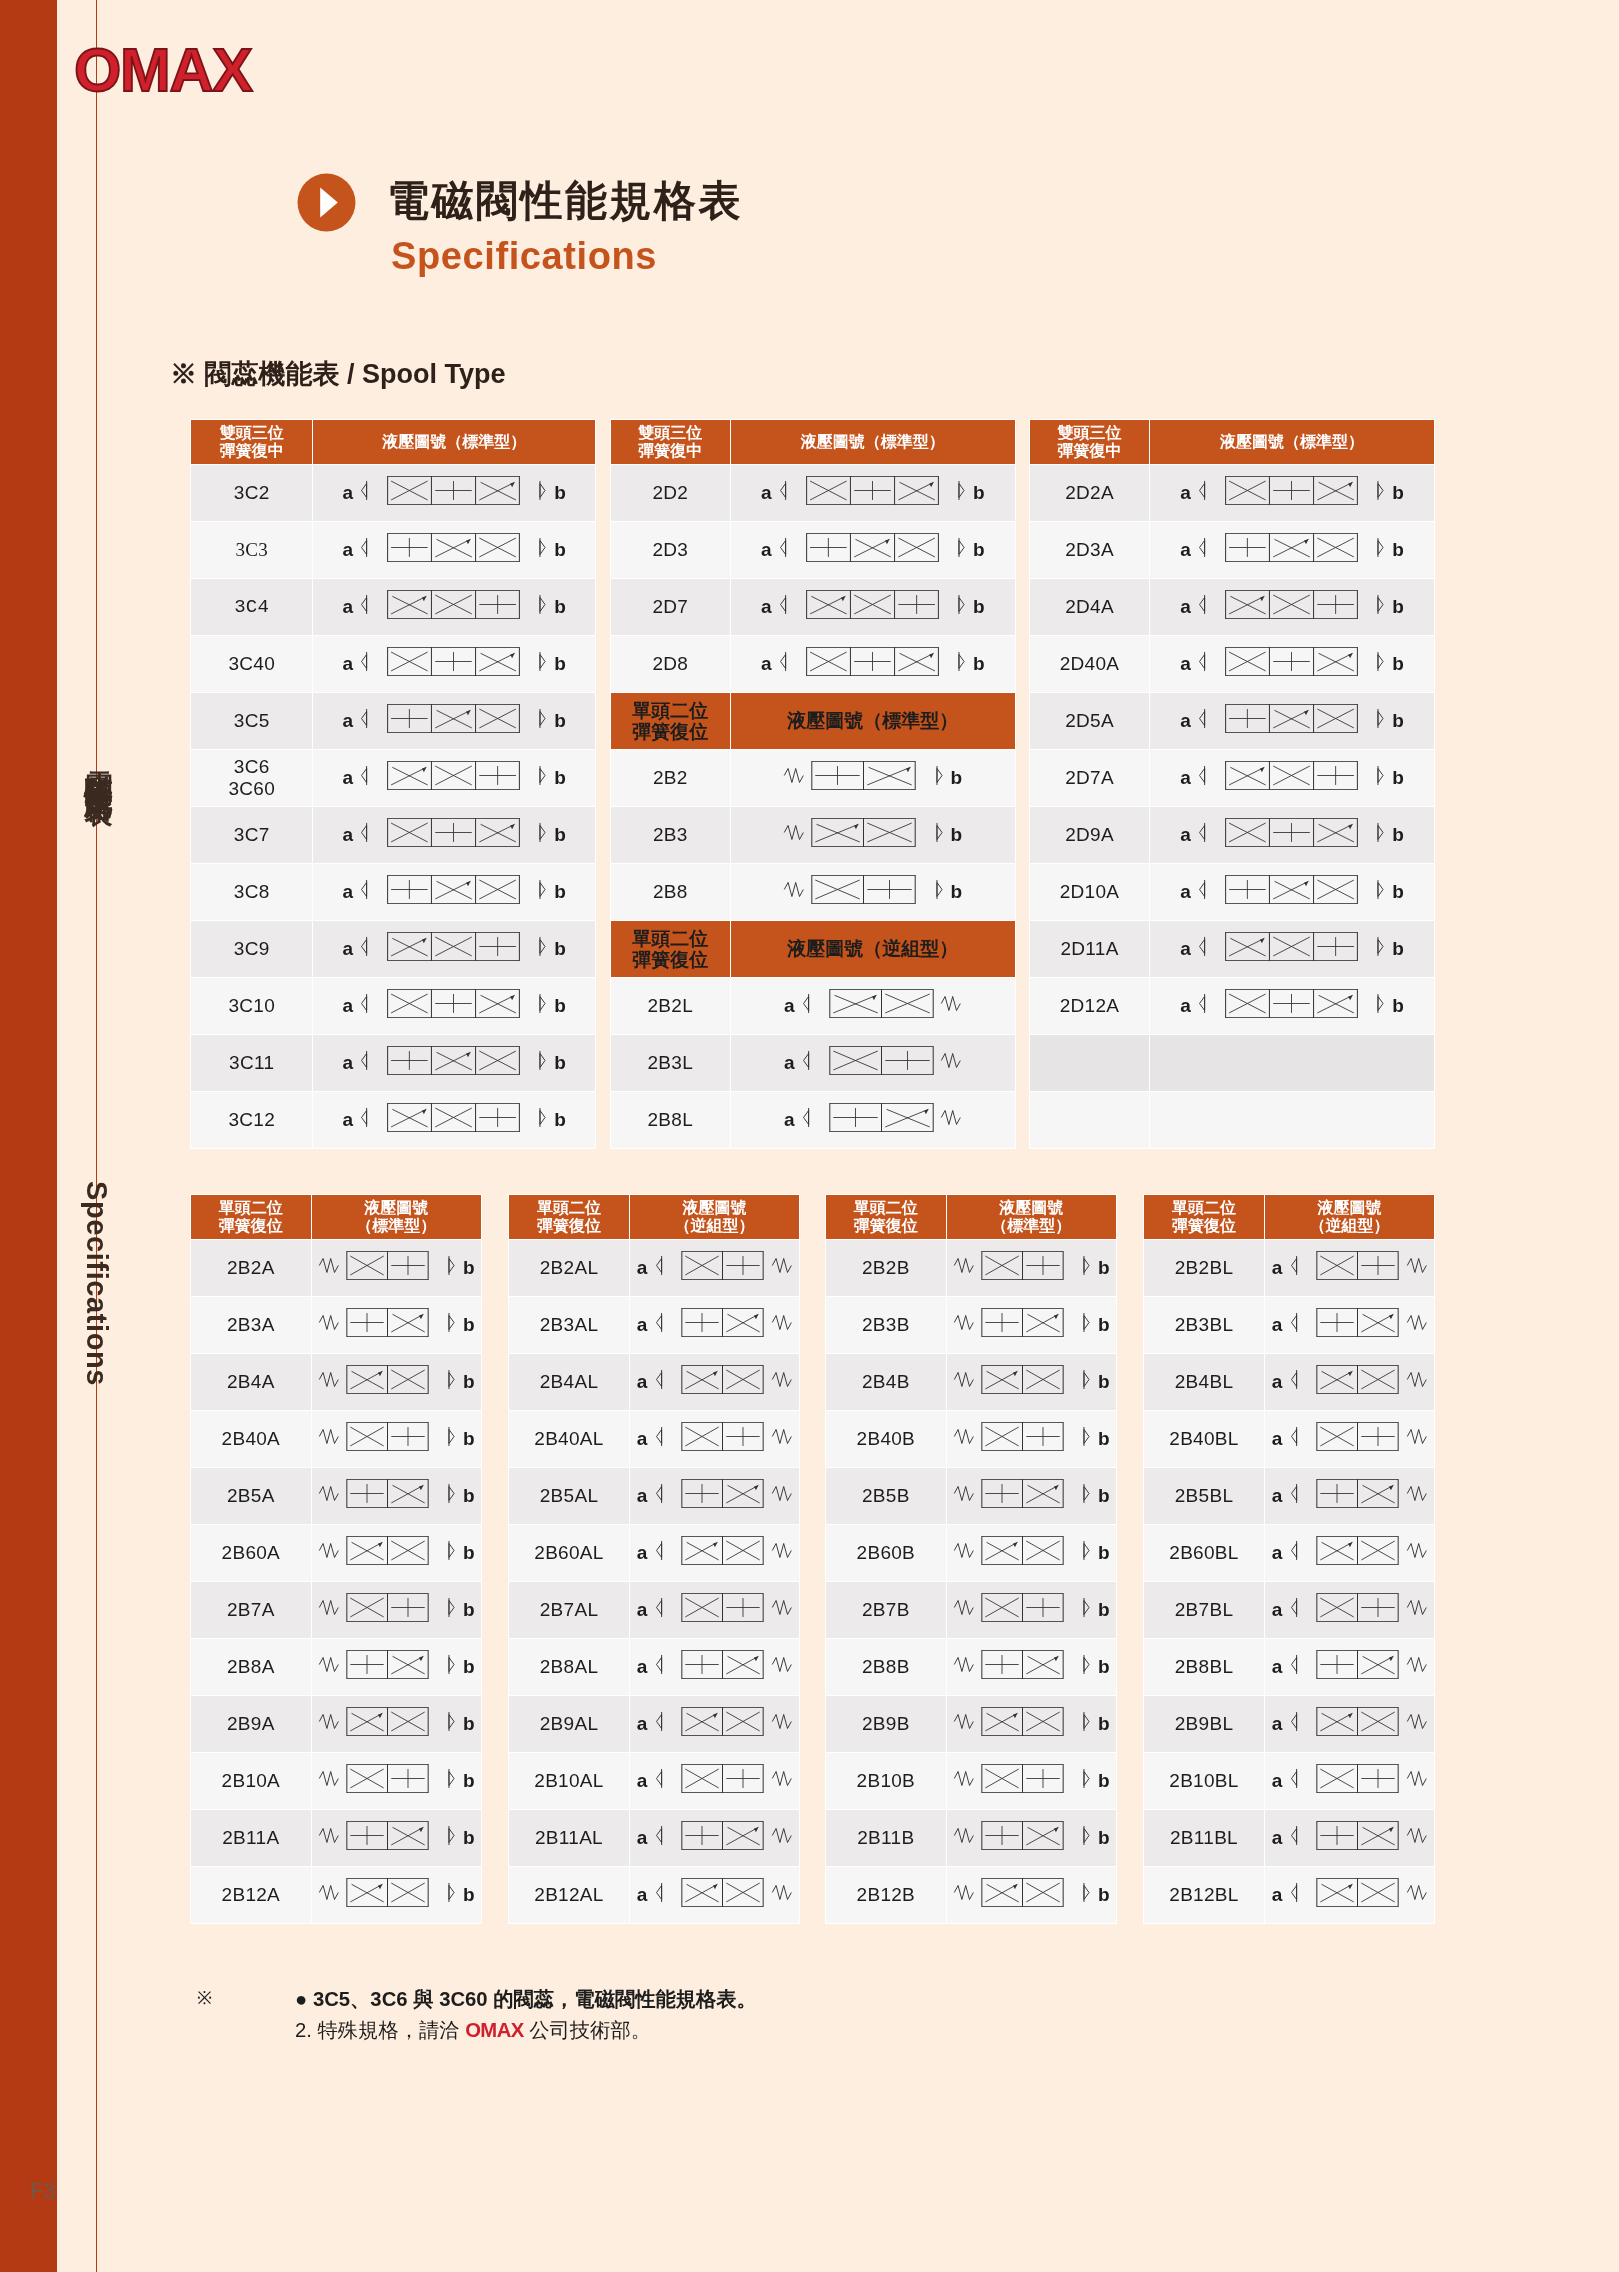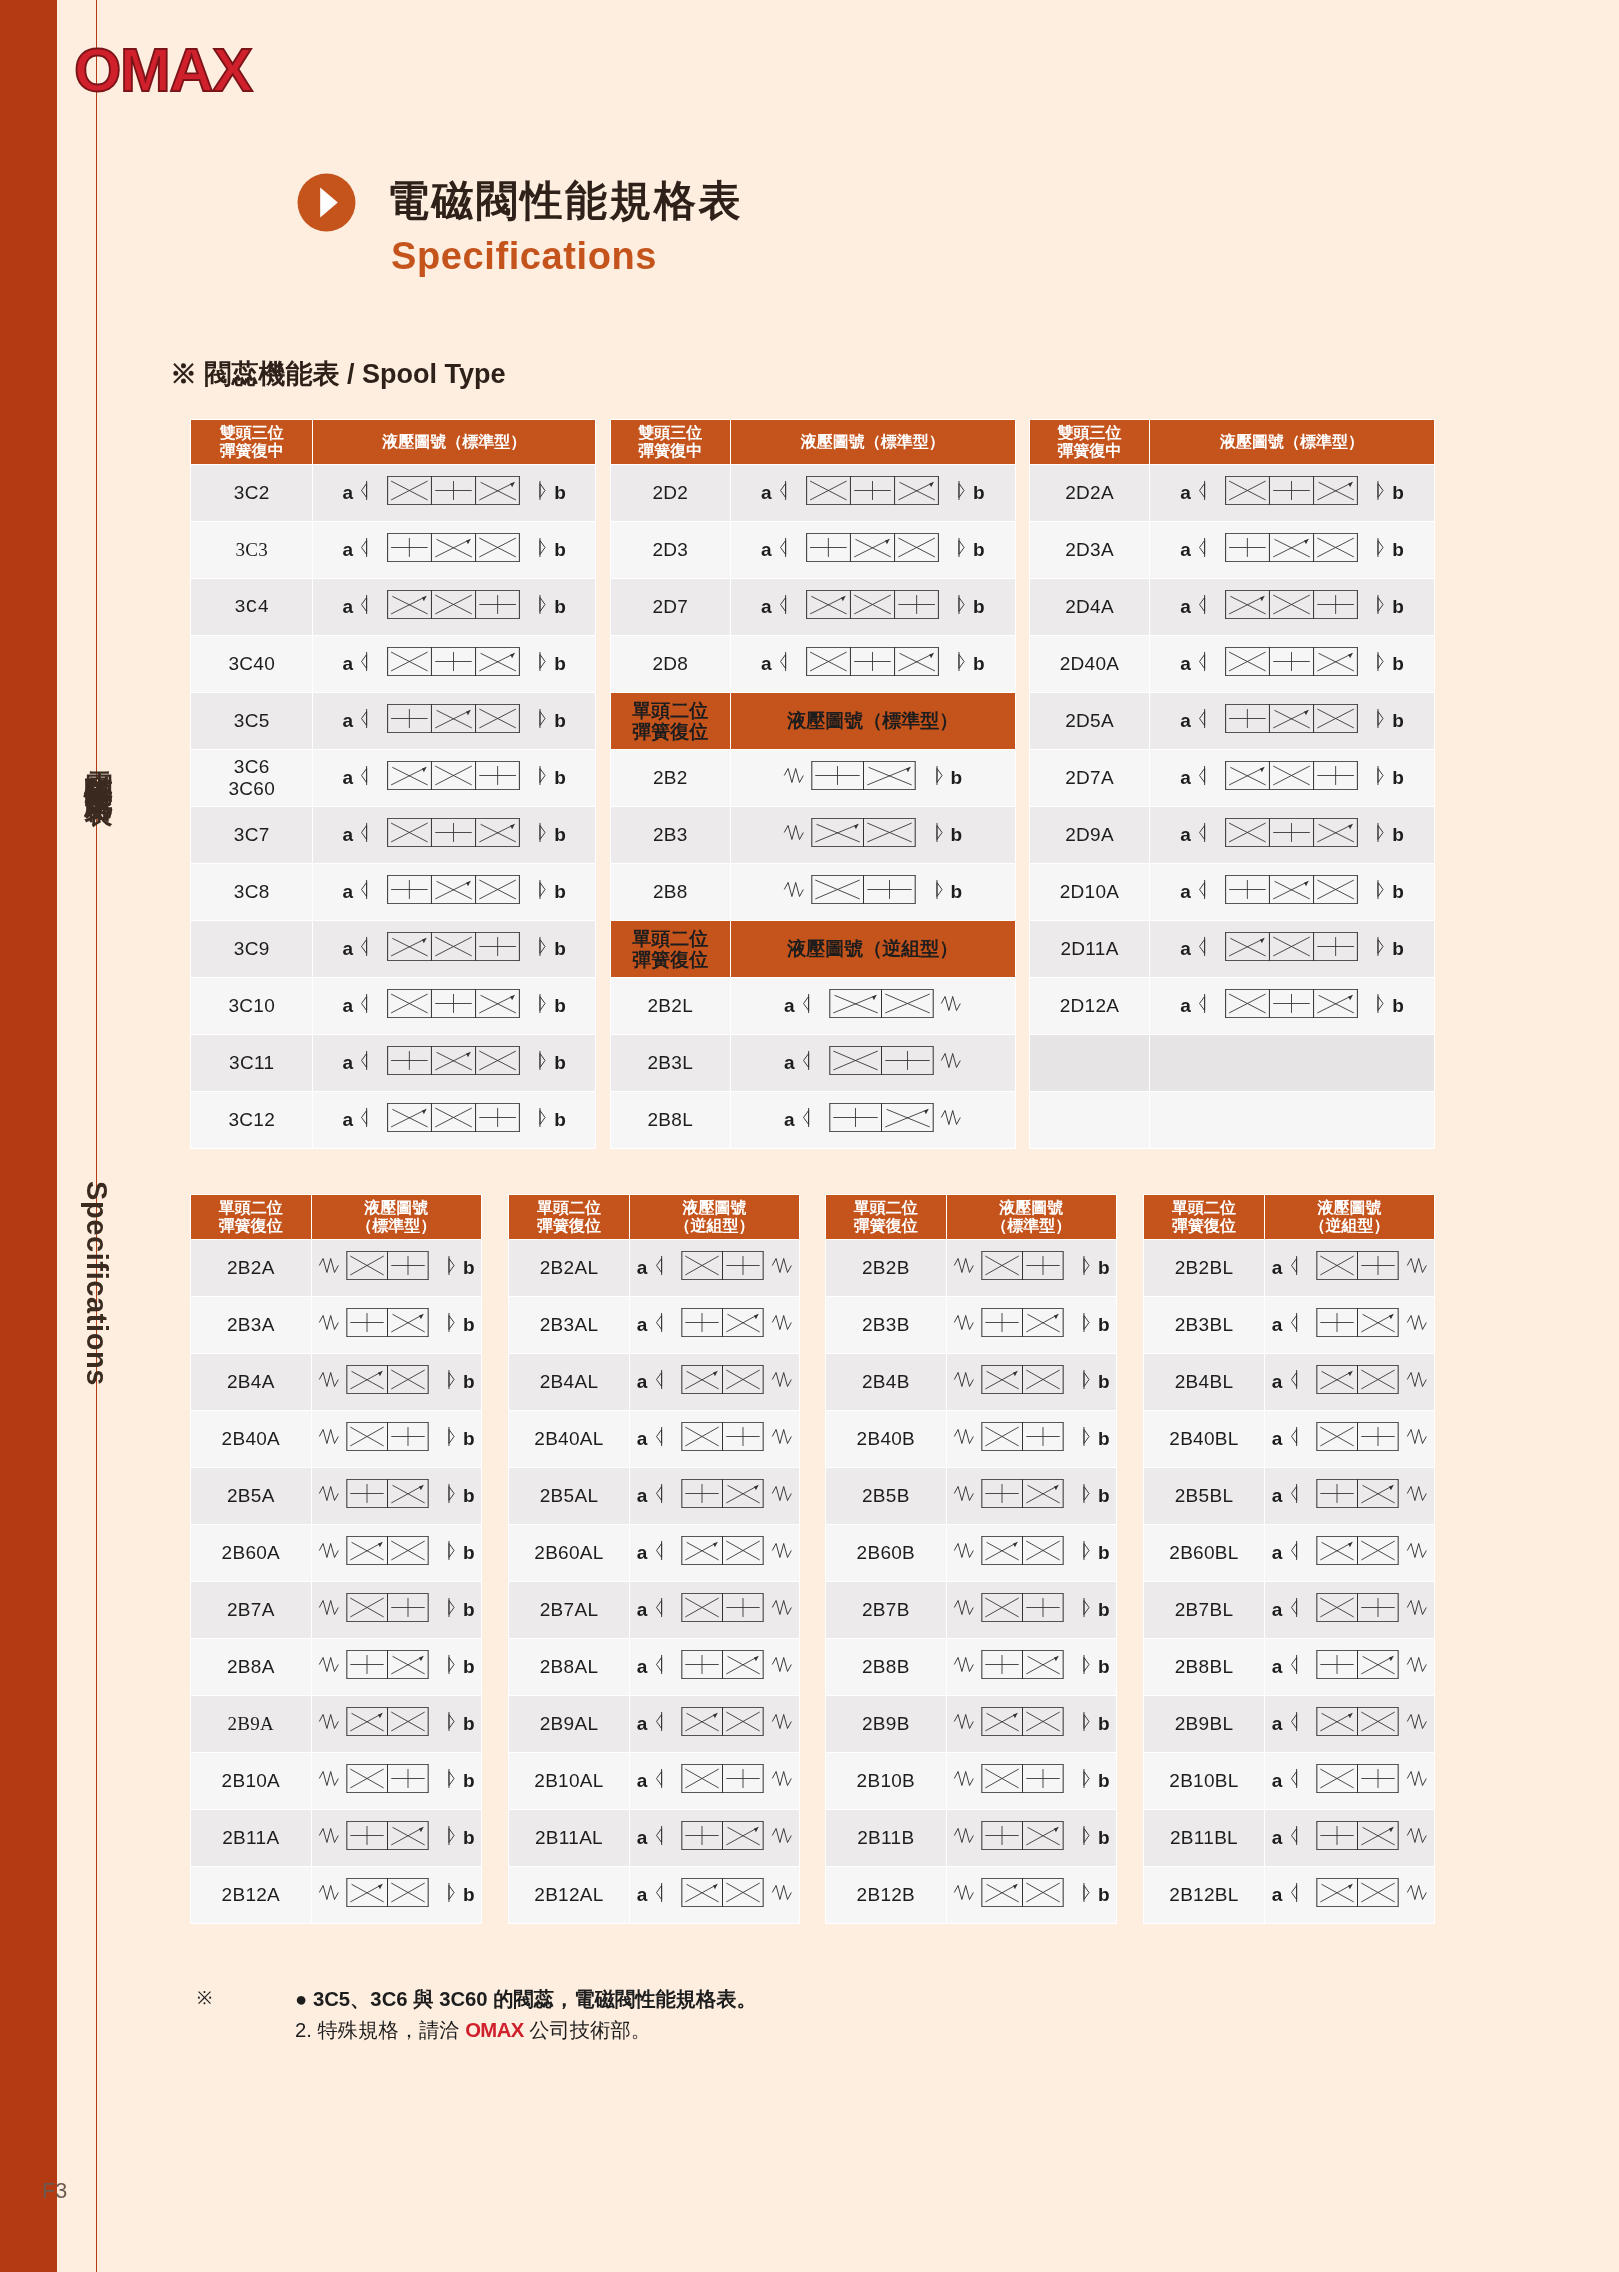--- a/index.html
+++ b/index.html
@@ -30,21 +30,21 @@
     letter-spacing:3.8px;
     line-height:1.1;
   }
   .side-title-en{
     position:absolute;left:37px;top:1181px;width:76px;
     writing-mode:vertical-rl;
     font-size:29px;font-weight:bold;color:#3b2a20;
     letter-spacing:0.6px;
   }
   .page-no{
-    position:absolute;left:42px;top:2178px;
+    position:absolute;left:30px;top:2178px;
     font-size:21.6px;color:#6b5a50;
   }
 
   
   .logo{
     position:absolute;left:70px;top:35px;width:324px;height:73px;
   }
   .logo svg{display:block;}
 
   
@@ -1271,21 +1271,21 @@
               </svg></span>
             <span><svg class="symbox" width="21.6" height="27" viewBox="0 0 34 42">
                 <path d="M30 21 L22 10 L22 32 Z" fill="none" stroke="#333" stroke-width="1.5"></path>
                 <line x1="22" y1="6" x2="22" y2="36" stroke="#333" stroke-width="1.5"></line>
               </svg></span>
             <span class="ab">b</span>
           </span>
         </td>
       </tr>
       <tr>
-        <td class="code" style="white-space: pre-line; font-family: Liberation Serif, serif;">2B9A</td>
+        <td class="code" style="white-space: pre-line;">2B9A</td>
         <td class="sym">
           <span class="symcell">
             <span><svg class="symbox" width="21.6" height="27" viewBox="0 0 34 42">
                 <polyline points="2,21 8,10 14,32 20,10 26,32 32,21" fill="none" stroke="#333" stroke-width="1.5"></polyline>
               </svg></span>
             <span><svg class="symbox" width="83" height="29" viewBox="0 0 130 46">
                 <rect x="0.5" y="0.5" width="129" height="45" fill="none" stroke="#333" stroke-width="1.6"></rect>
                 <line x1="65" y1="0" x2="65" y2="46" stroke="#333" stroke-width="1.6"></line>
                 <line x1="6" y1="38" x2="57" y2="10" stroke="#333" stroke-width="1.4"></line>
                 <path d="M57 10 l -7 2 l 3 6 z" fill="#333"></path>

